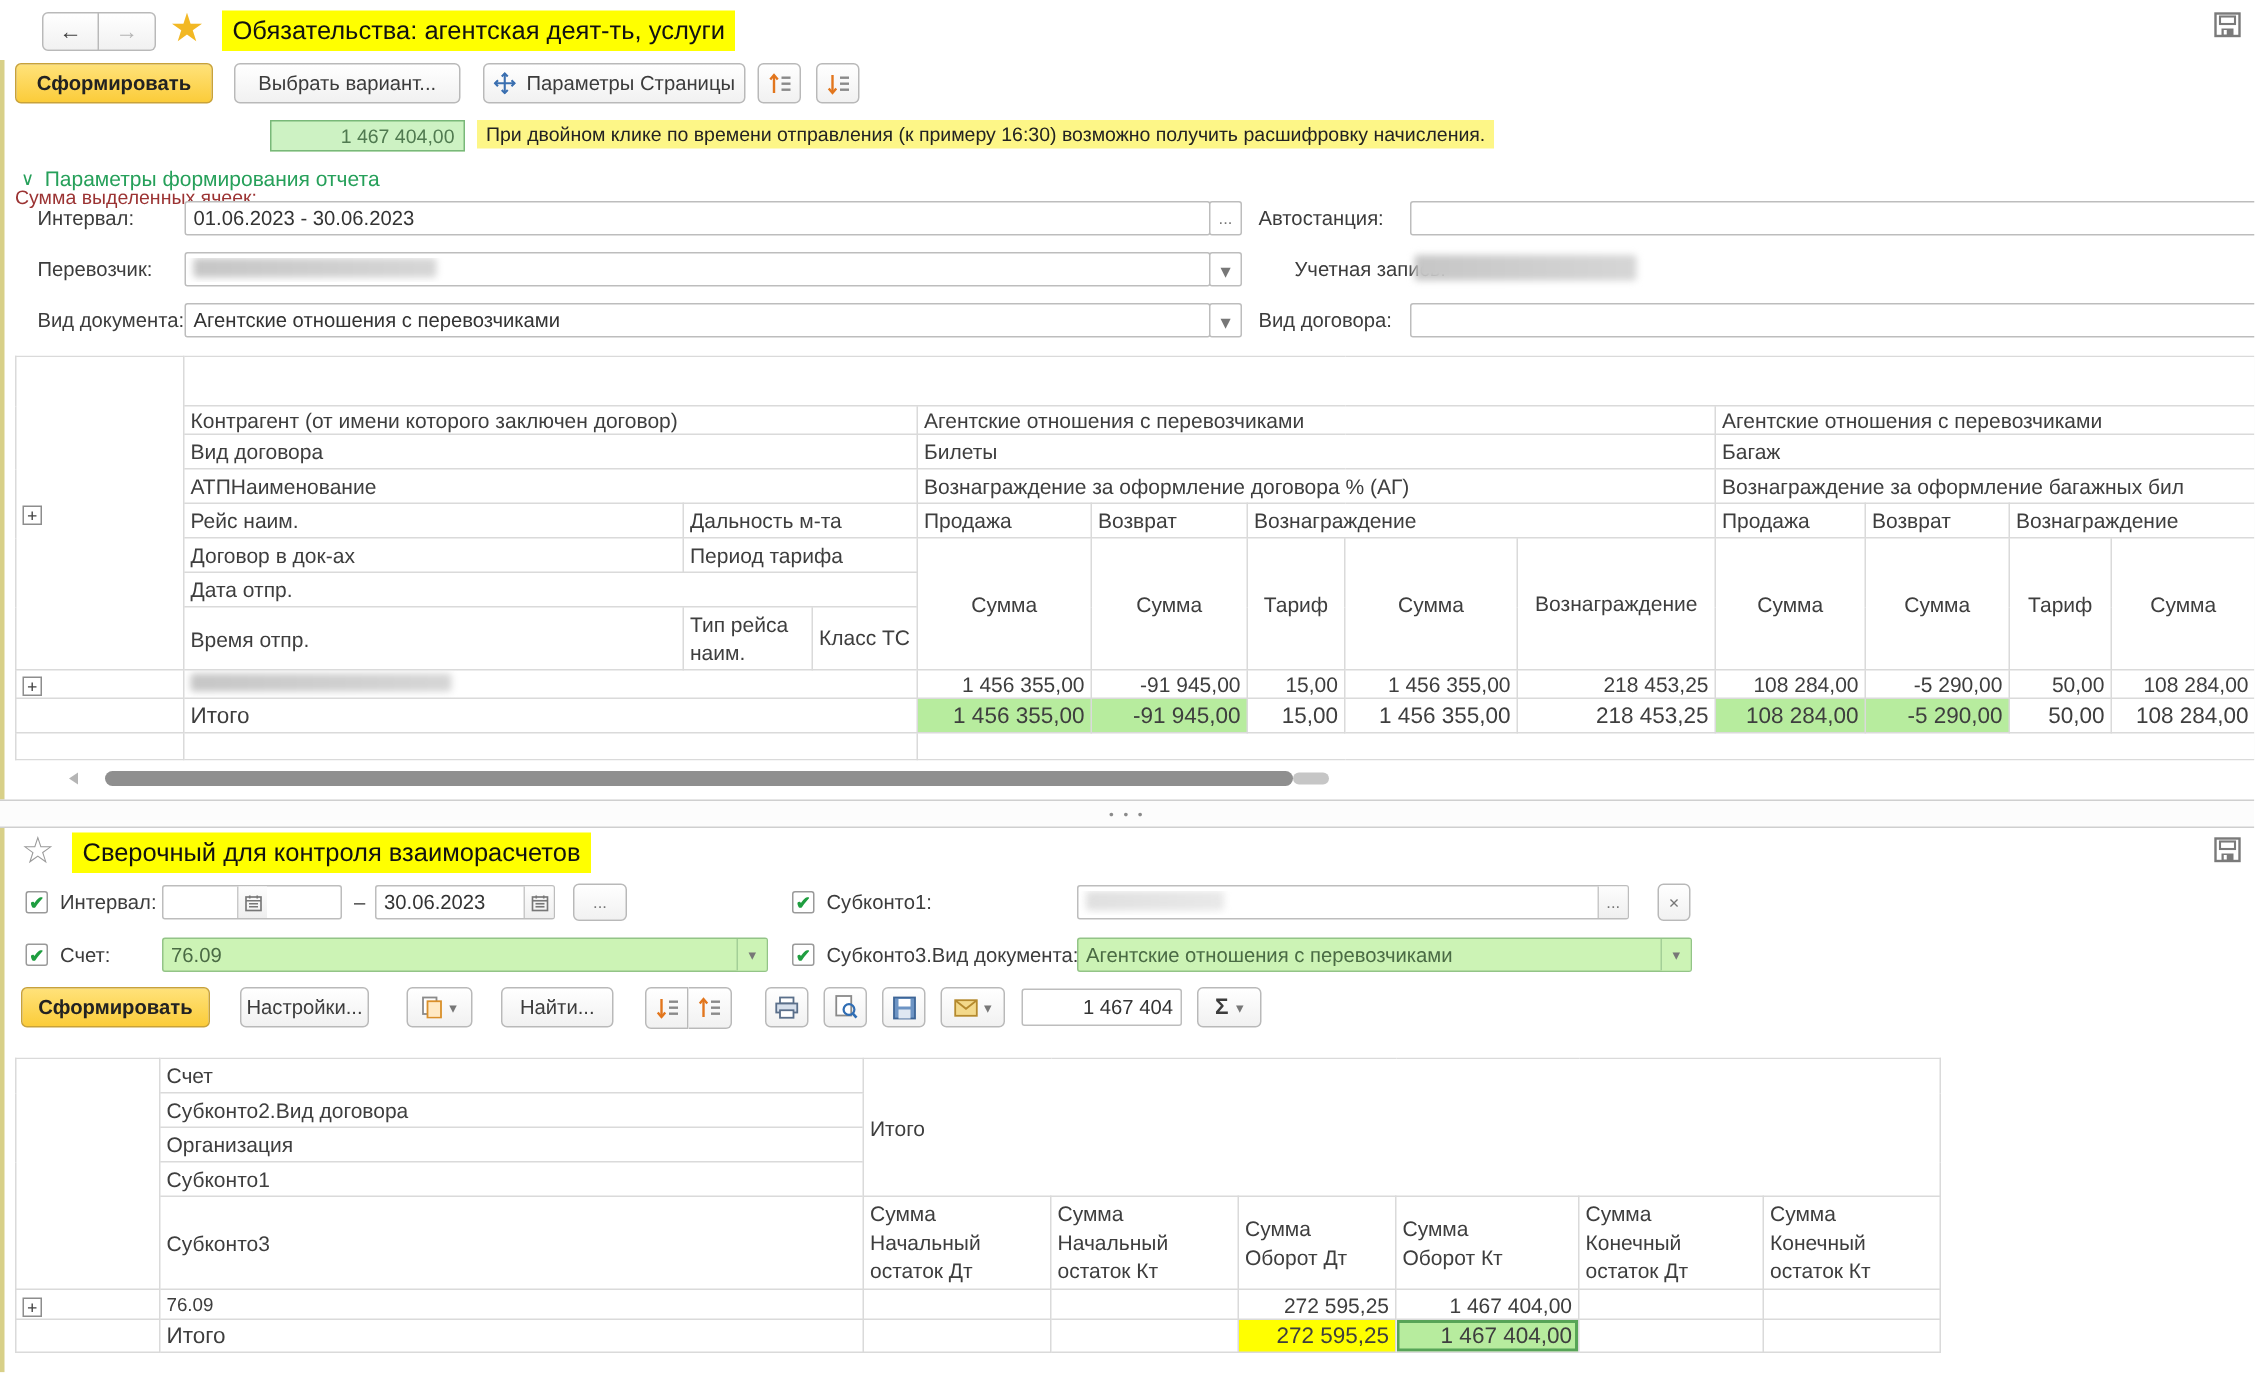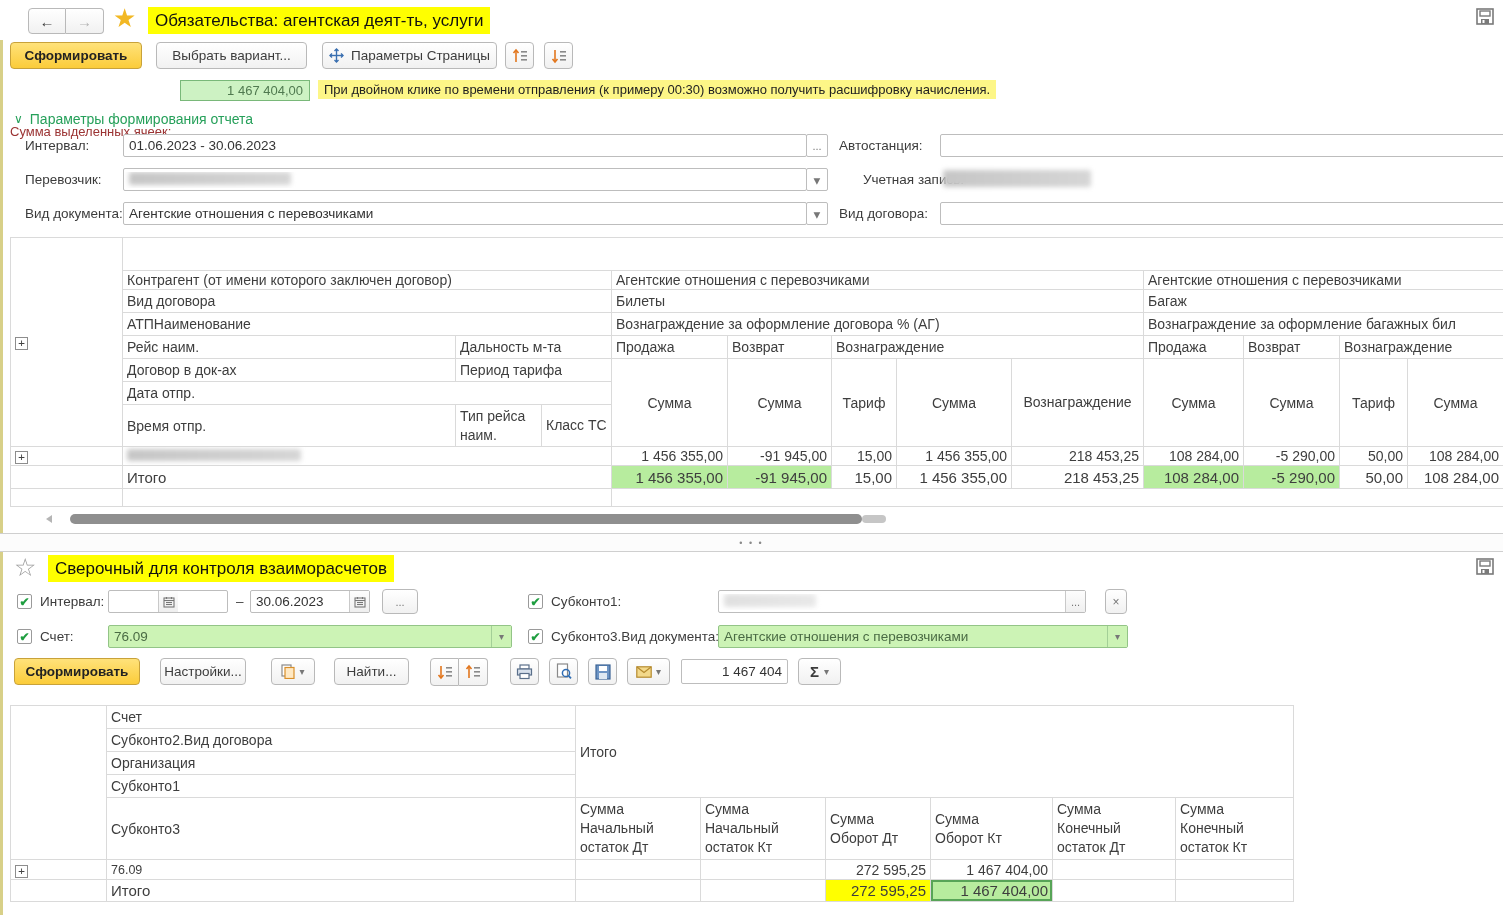--- a/index.html
+++ b/index.html
@@ -130,21 +130,21 @@
           <line x1="5" y1="2" x2="5" y2="13" stroke="#e2761d" stroke-width="1.6"></line>
           <path d="M2.5 11 5 14 7.5 11" fill="none" stroke="#e2761d" stroke-width="1.6"></path>
           <rect x="10" y="3" width="6" height="1.6" fill="#8a8a8a"></rect>
           <rect x="10" y="7" width="6" height="1.6" fill="#8a8a8a"></rect>
           <rect x="10" y="11" width="6" height="1.6" fill="#8a8a8a"></rect>
         </svg>
     </div>
 
     <div class="abs maroon" style="left:10px;top:82px;line-height:20px;">Сумма выделенных ячеек:</div>
     <div class="abs green-box" style="left:180px;top:80px;width:130px;height:21px;">1 467 404,00</div>
-    <div class="abs hint" style="left:318px;top:80px;">При двойном клике по времени отправления (к примеру 00:30) возможно получить расшифровку начисления.</div>
+    <div class="abs hint" style="left:318px;top:80px;">При двойном клике по времени отправления (к примеру 16:30) возможно получить расшифровку начисления.</div>
 
     <div class="abs section-hdr" style="left:14px;top:111px;">
       <span style="font-size:12px;">∨</span>
       <span>Параметры формирования отчета</span>
     </div>
 
     <div class="abs label" style="left:25px;top:134px;">Интервал:</div>
     <div class="field abs" style="left:123px;top:134px;width:684px;">
       <span class="val">01.06.2023 - 30.06.2023</span>
     </div>

